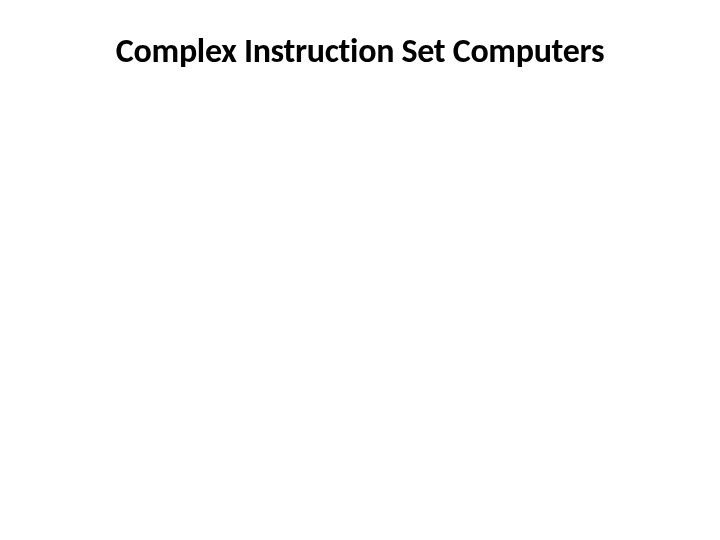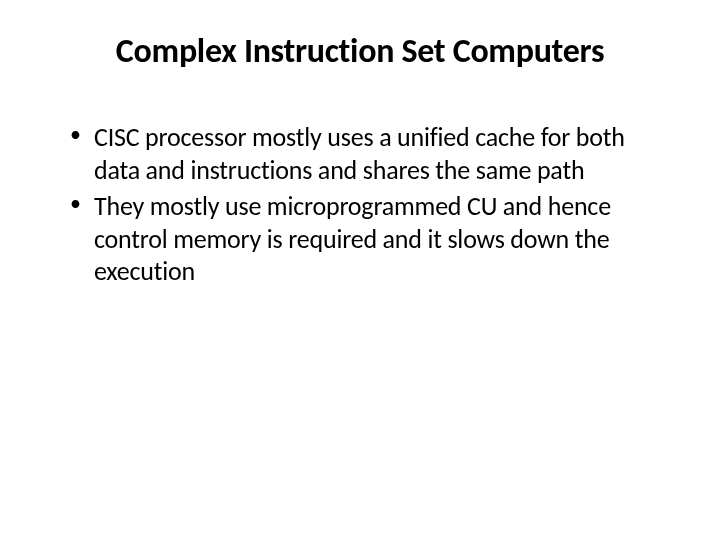--- a/index.html
+++ b/index.html
@@ -45,17 +45,13 @@
       left: 0;
       top: 0;
       font-size: 22px;
     }
   </style>
 </head>
 <body>
 
 <div class="slide">
   <h1 class="title">Complex Instruction Set Computers</h1>
-  <ul class="bullet-list">
-    <li class="bullet-item">CISC processor mostly uses a unified cache for both data and instructions and shares the same path</li>
-    <li class="bullet-item">They mostly use microprogrammed CU and hence control memory is required and it slows down the execution</li>
-  </ul>
 </div>
 
 </body></html>

